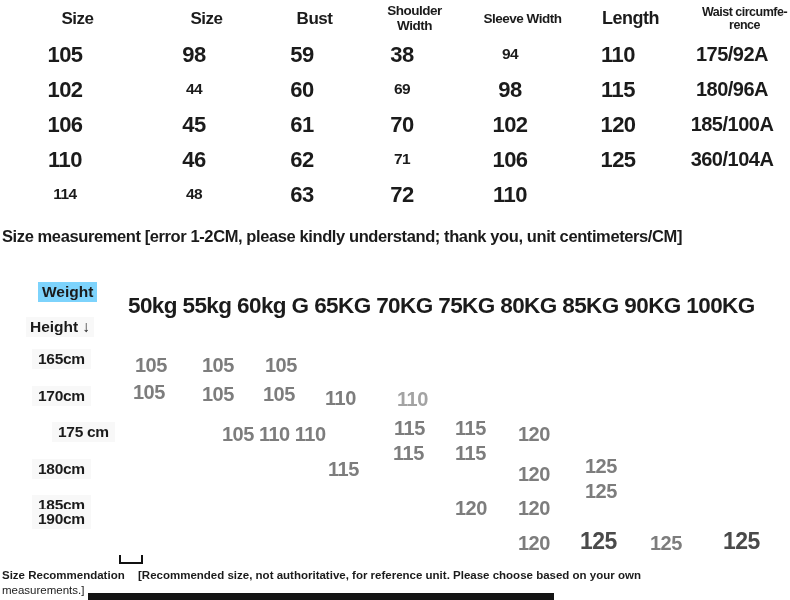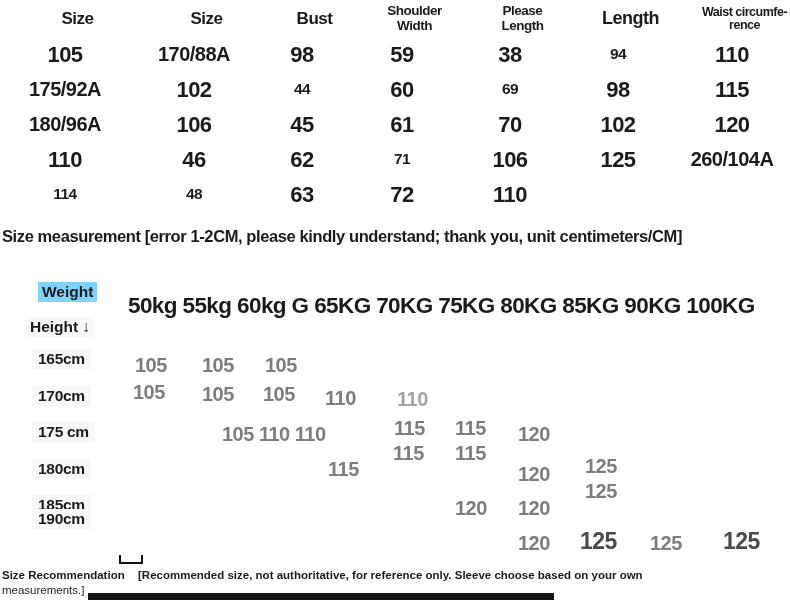--- a/index.html
+++ b/index.html
@@ -70,69 +70,69 @@
 </head>
 <body>
 
 <div class="stage">
 
   <div class="size-table">
       <div class="st-cell st-head hc0">Size</div>
       <div class="st-cell st-head hc1">Size</div>
       <div class="st-cell st-head hc2">Bust</div>
       <div class="st-cell st-head hc3">Shoulder Width</div>
-      <div class="st-cell st-head hc4">Please Length</div>
+      <div class="st-cell st-head hc4">Sleeve Width</div>
       <div class="st-cell st-head hc5">Length</div>
       <div class="st-cell st-head hc6">Waist circumfe-
 rence</div>
       <div class="st-cell dc0">105</div>
-      <div class="st-cell dc1">170/88A</div>
       <div class="st-cell dc2">98</div>
       <div class="st-cell dc4">59</div>
       <div class="st-cell dc5">38</div>
       <div class="st-cell dc6 small">94</div>
       <div class="st-cell dc0">110</div>
       <div class="st-cell dc1">175/92A</div>
       <div class="st-cell dc2">102</div>
       <div class="st-cell dc3 small">44</div>
       <div class="st-cell dc4">60</div>
       <div class="st-cell dc5 small">69</div>
       <div class="st-cell dc6">98</div>
       <div class="st-cell dc0">115</div>
       <div class="st-cell dc1">180/96A</div>
       <div class="st-cell dc2">106</div>
       <div class="st-cell dc3">45</div>
       <div class="st-cell dc4">61</div>
       <div class="st-cell dc5">70</div>
       <div class="st-cell dc6">102</div>
       <div class="st-cell dc0">120</div>
+      <div class="st-cell dc1">185/100A</div>
       <div class="st-cell dc2">110</div>
       <div class="st-cell dc3">46</div>
       <div class="st-cell dc4">62</div>
       <div class="st-cell dc5 small">71</div>
       <div class="st-cell dc6">106</div>
       <div class="st-cell dc0">125</div>
-      <div class="st-cell dc1">260/104A</div>
+      <div class="st-cell dc1">360/104A</div>
       <div class="st-cell dc2 small">114</div>
       <div class="st-cell dc3 small">48</div>
       <div class="st-cell dc4">63</div>
       <div class="st-cell dc5">72</div>
       <div class="st-cell dc6">110</div>
     </div>
 
   <div class="note">Size measurement [error 1-2CM, please kindly understand; thank you, unit centimeters/CM]</div>
 
   <div class="axis-weight">Weight</div>
   <div class="axis-height">Height ↓</div>
   <div class="kg-header">50kg 55kg 60kg G 65KG 70KG 75KG 80KG 85KG 90KG 100KG</div>
 
   <div>
       <div class="h-label" style="top: 349px;">165cm</div>
       <div class="h-label" style="top: 385.6px;">170cm</div>
-      <div class="h-label" style="top: 422.2px;">175 cm</div>
+      <div class="h-label" style="top: 422.2px; margin-left: 20px;">175 cm</div>
       <div class="h-label" style="top: 458.8px;">180cm</div>
       <div class="h-label" style="top: 495.4px;">185cm</div>
       <div class="h-label" style="top: 509px;">190cm</div>
     </div>
   <div>
       <span class="mx-cell gray" style="left: 135px; top: 354px;">105</span>
       <span class="mx-cell gray" style="left: 202px; top: 354px;">105</span>
       <span class="mx-cell gray" style="left: 265px; top: 354px;">105</span>
       <span class="mx-cell gray" style="left: 133px; top: 381px;">105</span>
       <span class="mx-cell gray" style="left: 202px; top: 383px;">105</span>
@@ -153,18 +153,18 @@
       <span class="mx-cell gray" style="left: 518px; top: 497px;">120</span>
       <span class="mx-cell gray" style="left: 518px; top: 532px;">120</span>
       <span class="mx-cell dark" style="left: 580px; top: 528px;">125</span>
       <span class="mx-cell gray" style="left: 650px; top: 532px;">125</span>
       <span class="mx-cell dark" style="left: 723px; top: 528px;">125</span>
     </div>
 
   <div class="bracket-mark"></div>
 
   <div class="ft-label">Size Recommendation</div>
-  <div class="ft-line1">[Recommended size, not authoritative, for reference only. Sleeve choose based on your own</div>
+  <div class="ft-line1">[Recommended size, not authoritative, for reference unit. Please choose based on your own</div>
   <div class="ft-line2">measurements.]</div>
 
   <div class="bottom-bar"></div>
 
 </div>
 
 </body></html>

